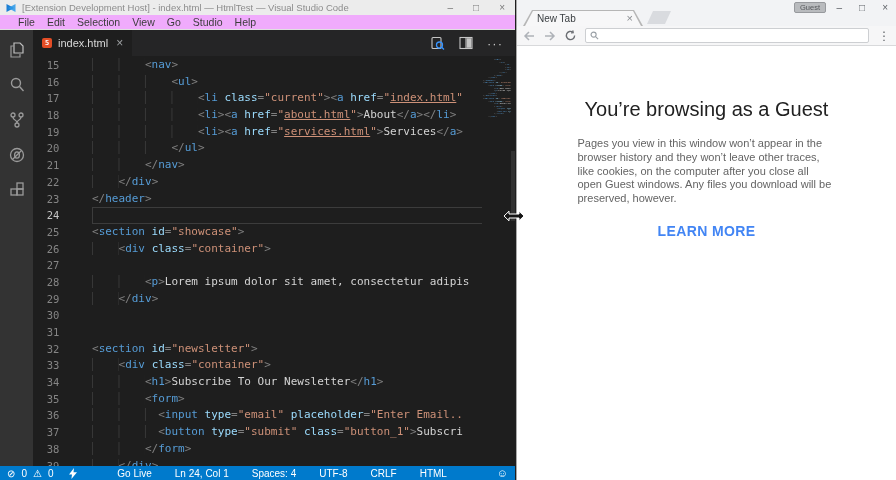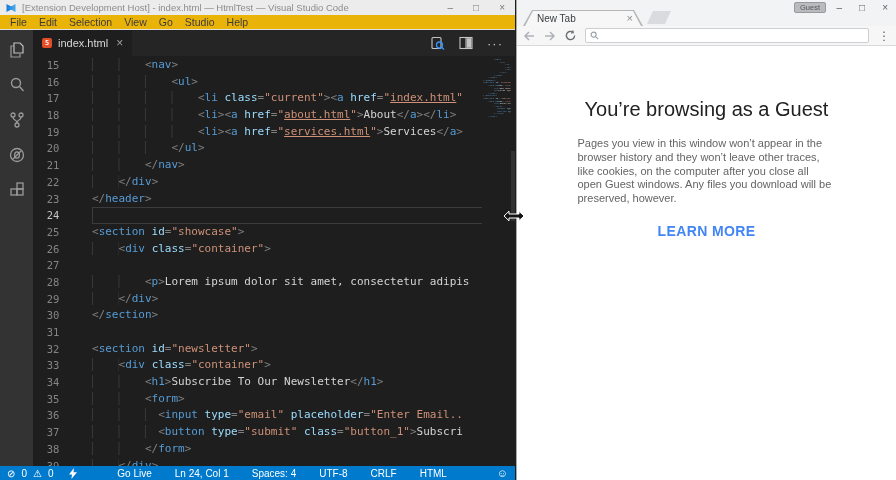--- a/index.html
+++ b/index.html
@@ -6,21 +6,21 @@
   html,body { width:896px; height:480px; overflow:hidden; background:#1e1e1e;
               font-family:"Liberation Sans", sans-serif; }
   .screen { position:relative; width:896px; height:480px; }
 
   
   .vscode { position:absolute; left:0; top:0; width:515px; height:480px; background:#1e1e1e; }
   .vs-titlebar { height:15px; background:#ececec; display:flex; align-items:center; padding:0 6px; }
   .vs-logo { width:10px; height:10px; margin-right:6px; flex:0 0 auto; }
   .vs-title { font-size:9.5px; color:#8c8c8c; white-space:nowrap; overflow:hidden; flex:1; }
   .vs-wincontrols { display:flex; gap:20px; color:#7a7a7a; font-size:10px; padding-right:4px; }
-  .vs-menubar { height:15px; background:#eab308; display:flex; align-items:center; padding-left:4px; border-bottom:1px solid #e0e0e0; }
+  .vs-menubar { height:15px; background:#f0abfc; display:flex; align-items:center; padding-left:12px; border-bottom:1px solid #e0e0e0; }
   .menu-item { font-size:10.5px; color:#3c3c3c; padding:0 6px; }
 
   .vs-main { display:flex; height:436px; }
   .activitybar { width:33px; background:#333333; display:flex; flex-direction:column; align-items:center; padding-top:10px; gap:15px; }
   .act-icon { width:20px; height:20px; display:flex; align-items:center; justify-content:center; }
 
   .editor-col { flex:1; display:flex; flex-direction:column; min-width:0; }
   .tabbar { height:26px; background:#252526; display:flex; align-items:stretch; }
   .tab-active { background:#1e1e1e; display:flex; align-items:center; gap:6px; padding:0 9px; }
   .html-icon { width:10px; height:10px; background:#e44d26; border-radius:2px; color:#fff; font-size:7px;
@@ -238,21 +238,20 @@
               <div class="code-line">
                 <span class="ln-num">28</span>
                 <span class="ln-body"><span class="tk-sp">        </span><span class="tk-pu">&lt;</span><span class="tk-tg">p</span><span class="tk-pu">&gt;</span><span class="tk-pl">Lorem ipsum dolor sit amet, consectetur adipis</span></span>
               </div>
               <div class="code-line">
                 <span class="ln-num">29</span>
                 <span class="ln-body"><span class="tk-sp">    </span><span class="tk-pu">&lt;/</span><span class="tk-tg">div</span><span class="tk-pu">&gt;</span></span>
               </div>
               <div class="code-line">
                 <span class="ln-num">30</span>
-                <span class="ln-body"><span class="tk-pu">&lt;/</span><span class="tk-tg">section</span><span class="tk-pu">&gt;</span></span>
               </div>
               <div class="code-line">
                 <span class="ln-num">31</span>
                 <span class="ln-body"></span>
               </div>
               <div class="code-line">
                 <span class="ln-num">32</span>
                 <span class="ln-body"><span class="tk-pu">&lt;</span><span class="tk-tg">section</span><span class="tk-pl"> </span><span class="tk-at">id</span><span class="tk-pu">=</span><span class="tk-st">"newsletter"</span><span class="tk-pu">&gt;</span></span>
               </div>
               <div class="code-line">

